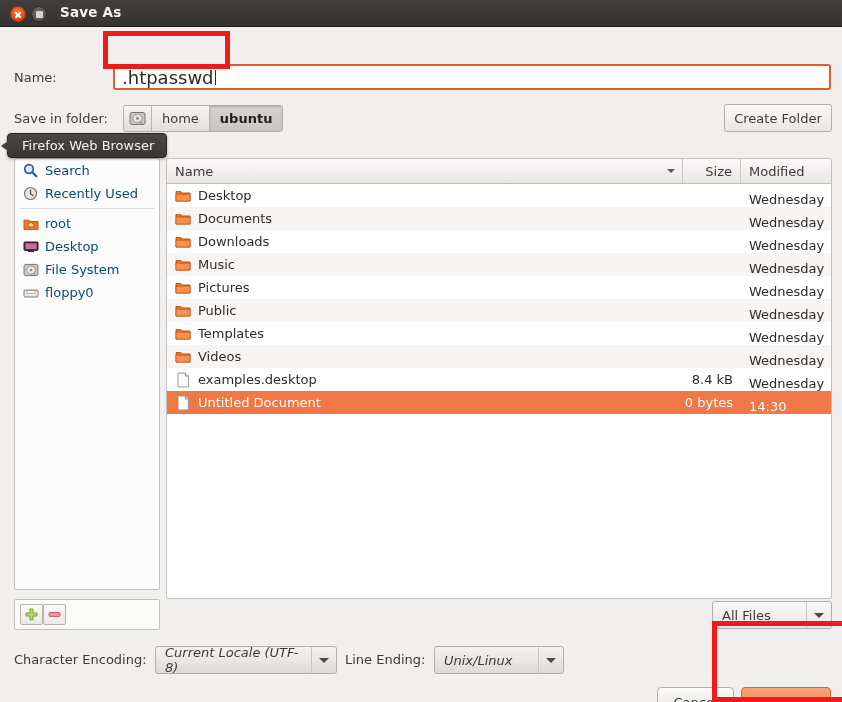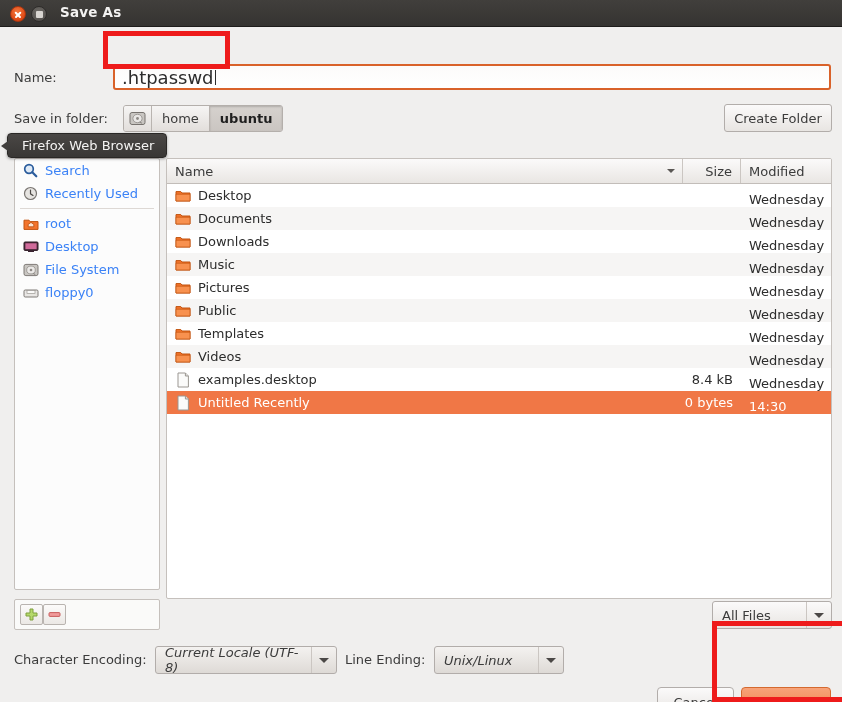--- a/index.html
+++ b/index.html
@@ -102,21 +102,21 @@
   }
 
   
   .sidebar {
     position: absolute; left: 14px; top: 131px; width: 146px; height: 432px;
     background: #fcfcfc; border: 1px solid #c5c0bc; border-radius: 2px;
     overflow: hidden;
   }
   .side-item {
     height: 23px; display: flex; align-items: center;
-    padding-left: 7px; font-size: 13px; color: #3b82f6;
+    padding-left: 7px; font-size: 13px; color: #0c4a6e;
   }
   .side-item .side-ico {
     width: 17px; height: 16px; margin-right: 6px;
     display: flex; align-items: center; justify-content: center; flex: none;
   }
   .side-sep { height: 1px; background: #ddd8d4; margin: 3px 5px 3px 5px; }
 
   .side-buttons {
     position: absolute; left: 14px; top: 572px; width: 146px; height: 31px;
     background: #fafaf9; border: 1px solid #c5c0bc; border-radius: 2px;
@@ -480,21 +480,21 @@
             <div class="cell-mod">Wednesday</div>
           </div>
           <div class="fl-row selected">
             <div class="cell-name">
               <span style="width: 16px; height: 16px; margin-right: 7px; flex: 0 0 auto; display: block;">
                 <svg class="f-ico" viewBox="0 0 16 16">
                   <path d="M3 1 L10.4 1 L13.4 4 L13.4 15 L3 15 Z" fill="#fbfbfa" stroke="#9b9792" stroke-width="1"></path>
                   <path d="M10.4 1 L10.4 4 L13.4 4" fill="#e3e1de" stroke="#9b9792" stroke-width="1"></path>
                 </svg>
               </span>
-              <span>Untitled Recently</span>
+              <span>Untitled Document</span>
             </div>
             <div class="cell-size">0 bytes</div>
             <div class="cell-mod">14:30</div>
           </div>
         </div>
     </div>
 
     <div class="filter-combo">
       <span class="cb-text">All Files</span>
       <span class="cb-sep"></span>

